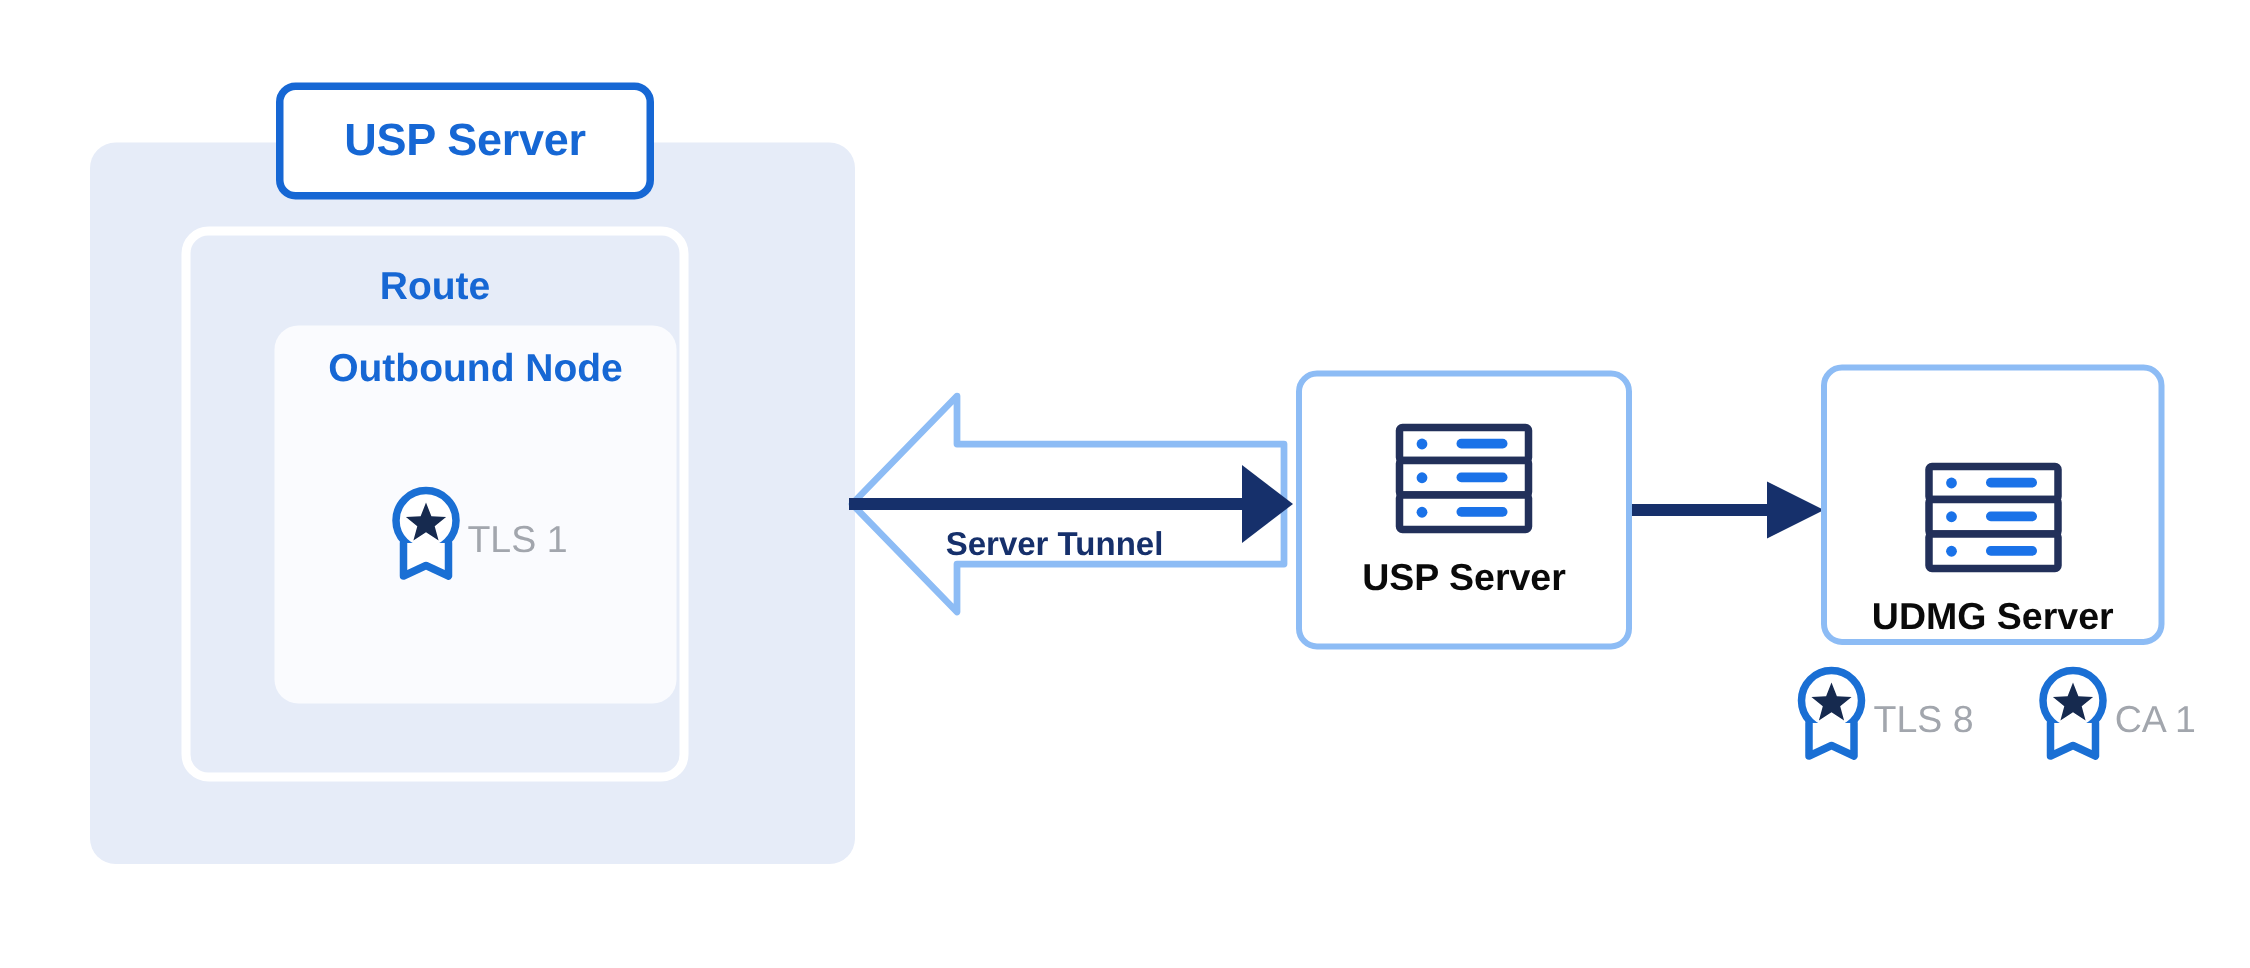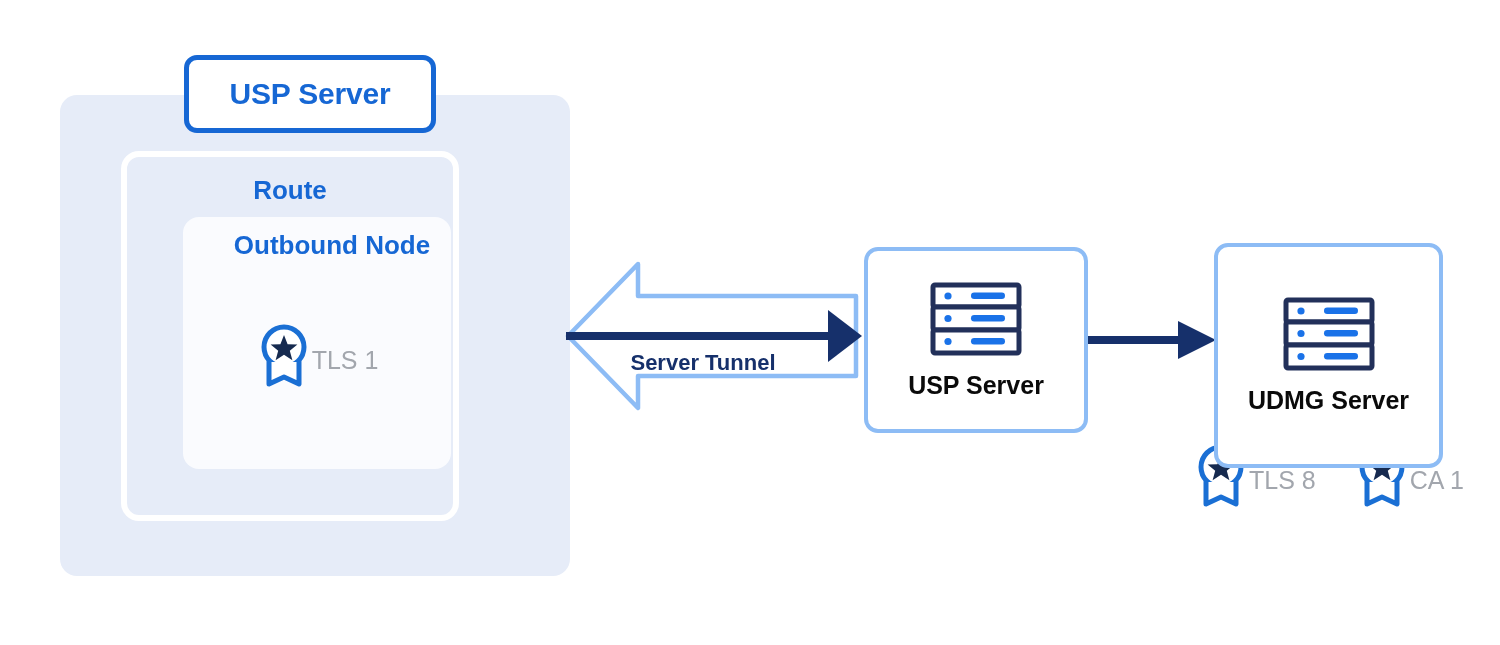--- a/index.html
+++ b/index.html
@@ -91,21 +91,20 @@
   .outbound-title {
     position: absolute;
     left: 0;
     top: 14px;
     width: 100%;
     text-align: center;
     font-size: 26px;
     font-weight: bold;
     color: #1667d4;
     line-height: 1.15;
-    padding-left: 15px;
   }
 
   
   .cert-group {
     position: absolute;
     display: flex;
     justify-content: center;
     gap: 42px;
   }
   .cert-item {
@@ -154,21 +153,22 @@
   .node-usp-client {
     left: 864px;
     top: 247px;
     width: 224px;
     height: 186px;
   }
   .node-udmg-server {
     left: 1214px;
     top: 243px;
     width: 229px;
-    height: 225px;
+    height: 187px;
+    justify-content: flex-end;
   }
   .server-icon {
     width: 94px;
     height: 78px;
     display: block;
   }
   .node-title {
     margin-top: 12px;
     font-size: 25px;
     font-weight: bold;

